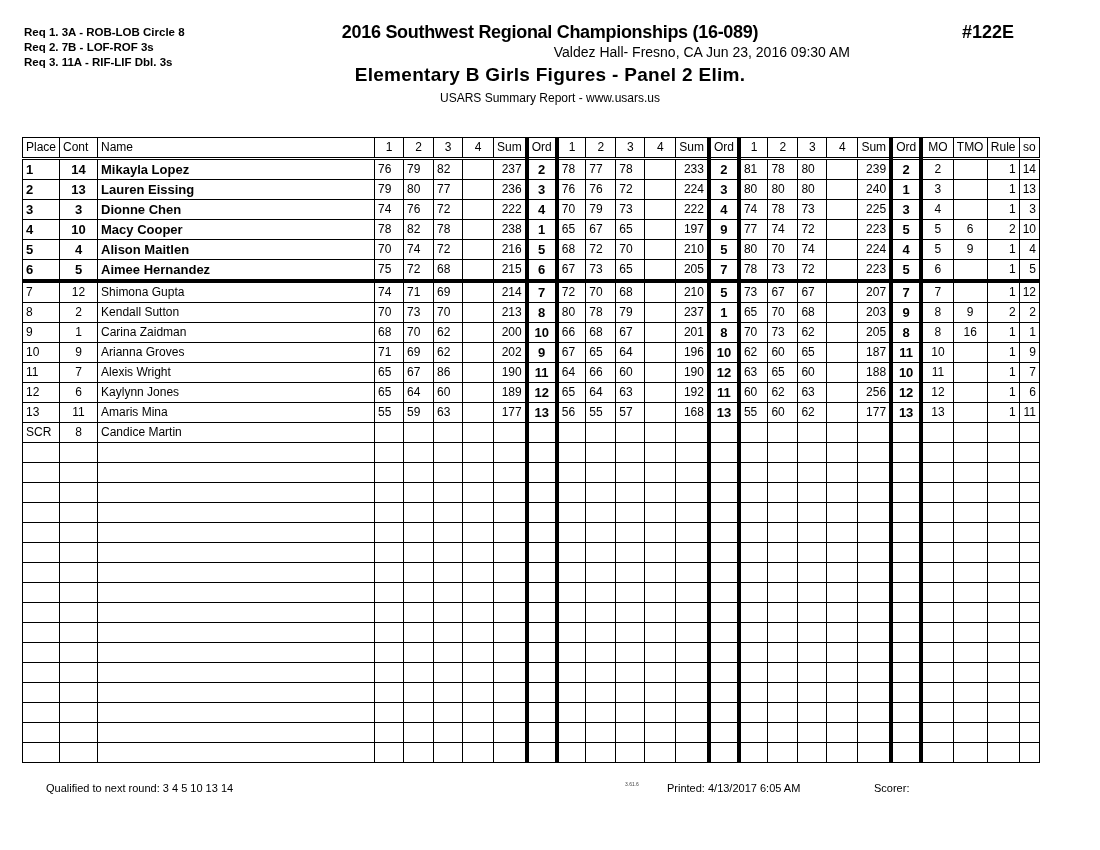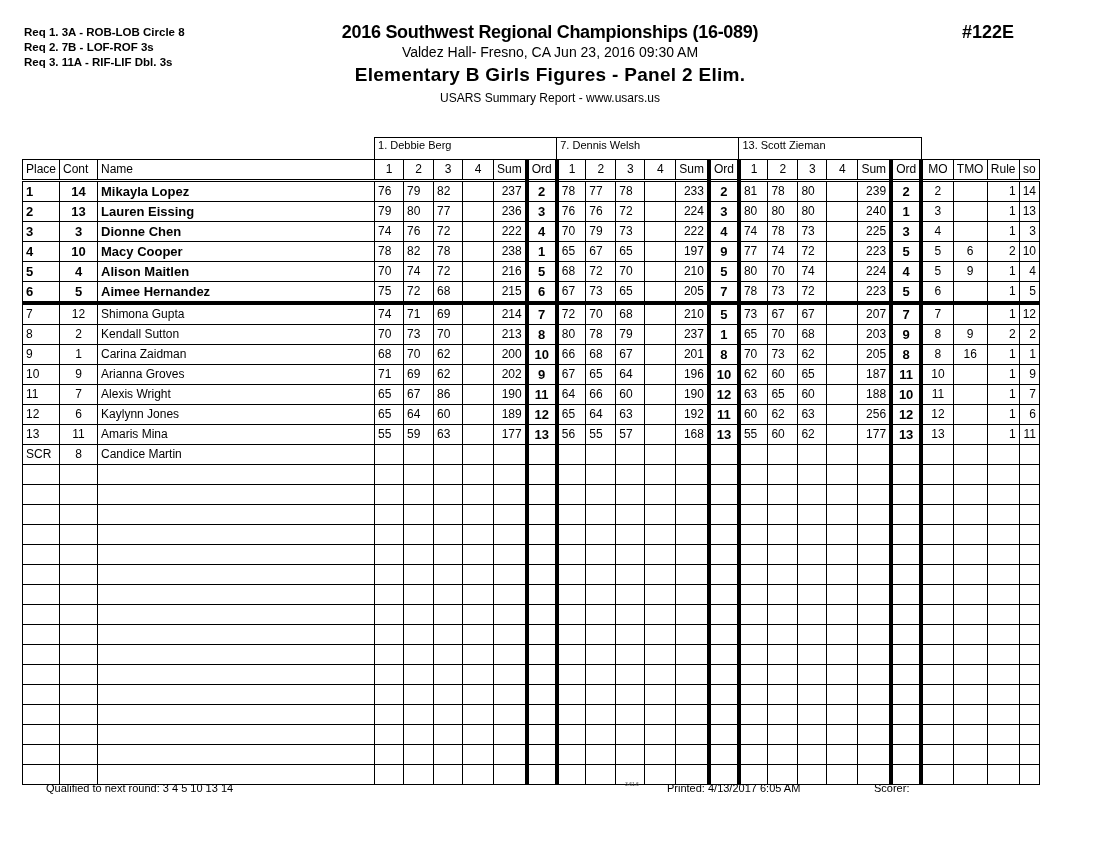--- a/index.html
+++ b/index.html
@@ -1,20 +1,20 @@
 <!DOCTYPE html>
 <html><head>
 <meta charset="utf-8">
 <style>
   html, body { margin:0; padding:0; background:#fff; }
   body { width:1100px; height:850px; position:relative; overflow:hidden; font-family:"Liberation Sans", sans-serif; color:#000; }
   .req { position:absolute; left:24px; top:25px; font-size:11.5px; line-height:15px;font-weight:bold; }
   .title-block { position:absolute; left:250px; width:600px; text-align:center; }
   .t1 { top:22px; font-size:18px; font-weight:bold; letter-spacing:-0.3px; }
-  .t2 { top:44px; font-size:14px; }
+  .t2 { top:44px; font-size:14px;text-align:right; }
   .t3 { top:64px; font-size:19px; font-weight:bold; letter-spacing:0.3px; }
   .t4 { top:91px; font-size:12px; }
   .code { position:absolute; left:962px; top:22px; font-size:18px; font-weight:bold; }
 
   table.grid { position:absolute; left:22px; top:137px; border-collapse:collapse; table-layout:fixed; font-size:12px; }
   table.grid td { border:1px solid #000; height:19px; padding:0 3px; white-space:nowrap; overflow:hidden; line-height:19px; }
   table.grid tr.judges td { height:20px; vertical-align:top; line-height:13px; font-size:11px; padding-top:1px; }
   table.grid tr.judges td.blank { border:none; }
   table.grid tr.hdr td { border-bottom:3px double #000; height:18px; }
   td.c { text-align:center; }
@@ -62,27 +62,20 @@
       <col style="width:29px">
       <col style="width:31px">
       <col style="width:32px">
       <col style="width:30px">
     <col style="width:32px">
       <col style="width:34px">
       <col style="width:32px">
       <col style="width:20px">
   </colgroup>
   <tbody id="tbody">
-      <tr class="judges">
-        <td class="blank" colspan="3"></td>
-        <td colspan="6">1.  Debbie Berg</td>
-        <td colspan="6">7.  Dennis  Welsh</td>
-        <td colspan="6">13.  Scott Zieman</td>
-        <td class="blank" colspan="4"></td>
-      </tr>
       <tr class="hdr">
         <td>Place</td>
         <td>Cont</td>
         <td>Name</td>
         <td class="c">1</td>
         <td class="c">2</td>
         <td class="c">3</td>
         <td class="c">4</td>
         <td class="c">Sum</td>
         <td class="c thickL">Ord</td>

